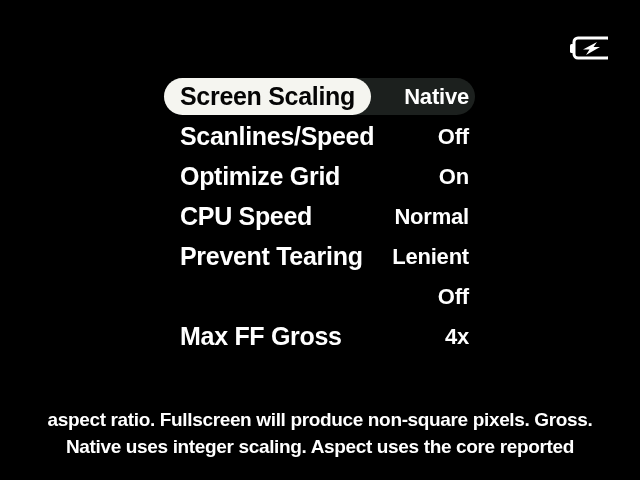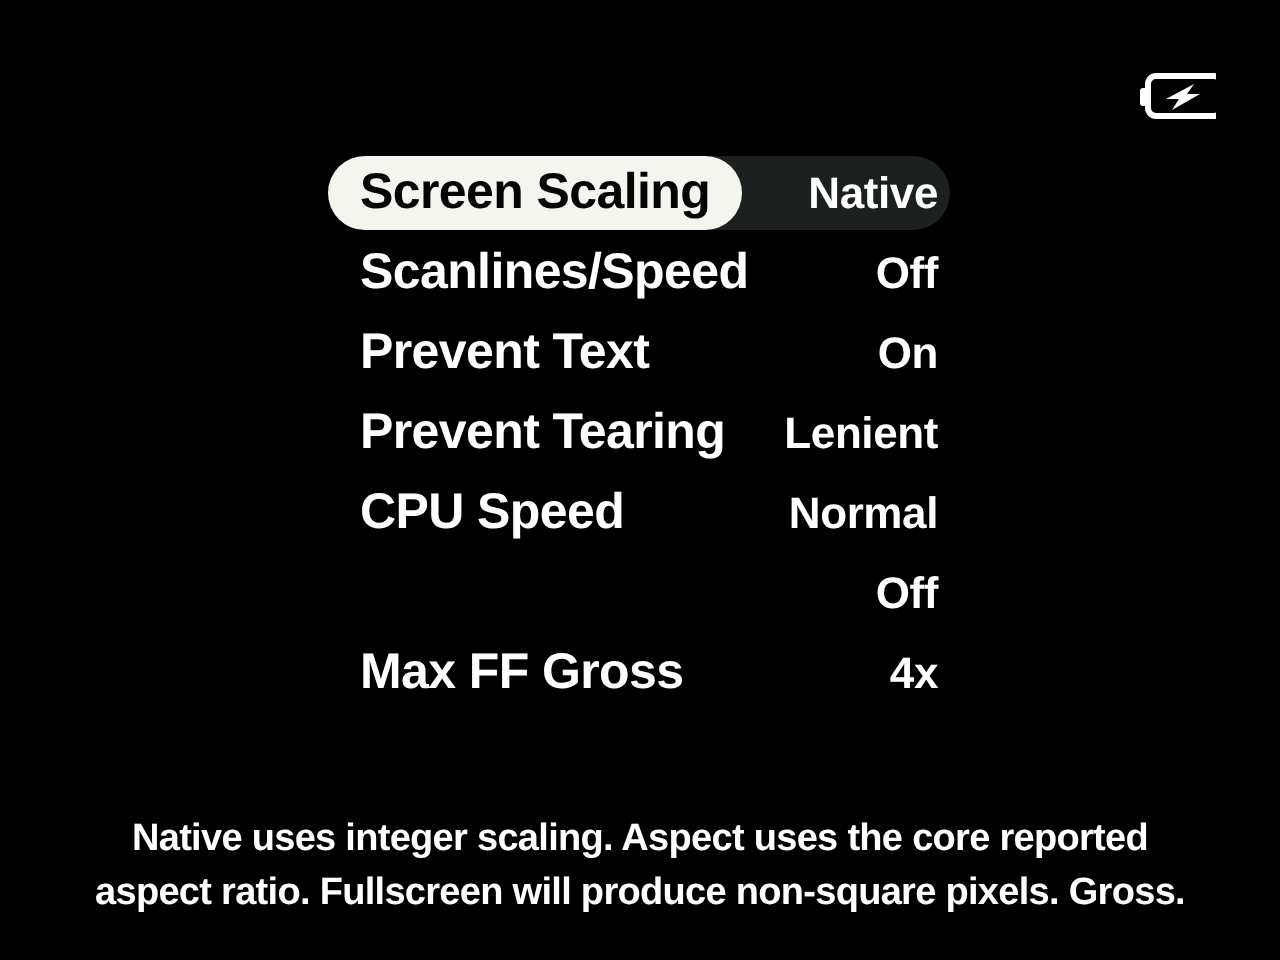--- a/index.html
+++ b/index.html
@@ -141,47 +141,47 @@
     </div>
 
     <div class="menu-row">
 
       <div class="menu-label">Scanlines/Speed</div>
       <div class="menu-value">Off</div>
     </div>
 
     <div class="menu-row">
 
-      <div class="menu-label">Prevent Text</div>
+      <div class="menu-label">Optimize Grid</div>
       <div class="menu-value">On</div>
+    </div>
+
+    <div class="menu-row">
+
+      <div class="menu-label">CPU Speed</div>
+      <div class="menu-value">Normal</div>
     </div>
 
     <div class="menu-row">
 
       <div class="menu-label">Prevent Tearing</div>
       <div class="menu-value">Lenient</div>
-    </div>
-
-    <div class="menu-row">
-
-      <div class="menu-label">CPU Speed</div>
-      <div class="menu-value">Normal</div>
     </div>
 
     <div class="menu-row">
 
       <div class="menu-value">Off</div>
     </div>
 
     <div class="menu-row">
 
       <div class="menu-label">Max FF Gross</div>
       <div class="menu-value">4x</div>
     </div>
 
   </div>
 
   <div id="footer-help">
+    <div class="footer-line">aspect ratio. Fullscreen will produce non-square pixels. Gross.</div>
     <div class="footer-line">Native uses integer scaling. Aspect uses the core reported</div>
-    <div class="footer-line">aspect ratio. Fullscreen will produce non-square pixels. Gross.</div>
   </div>
 
 </div>
 
 </body></html>

